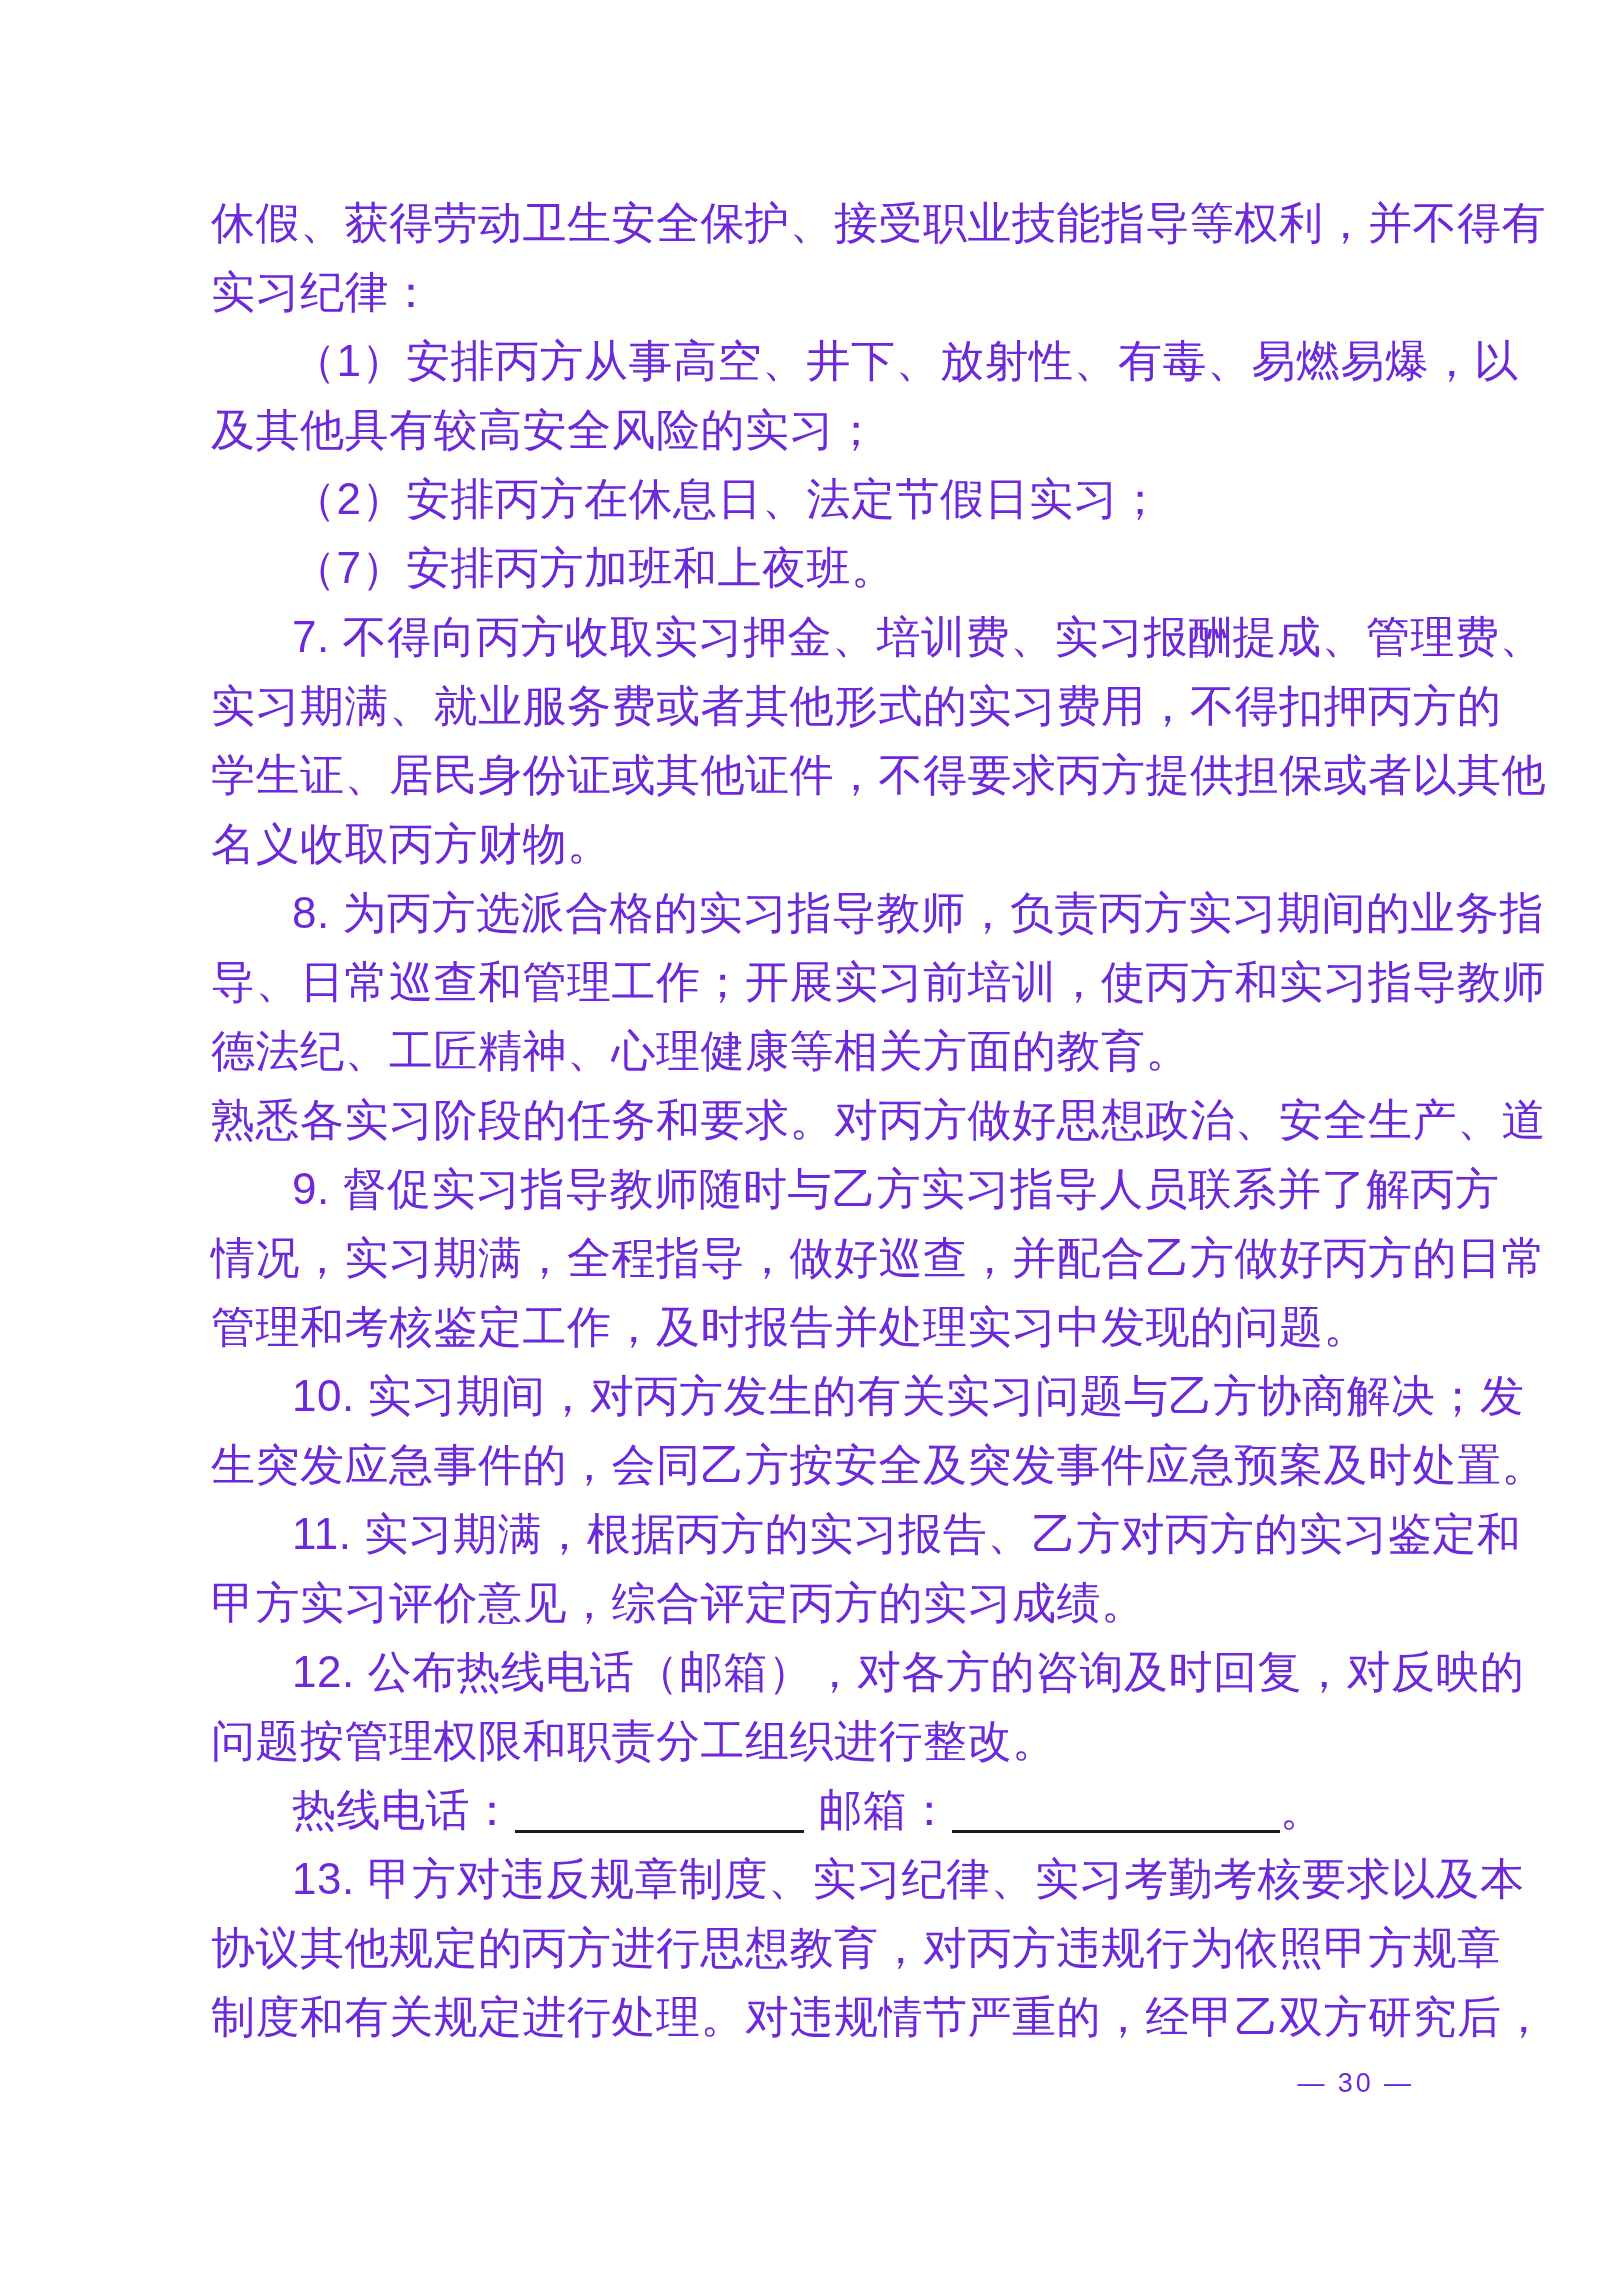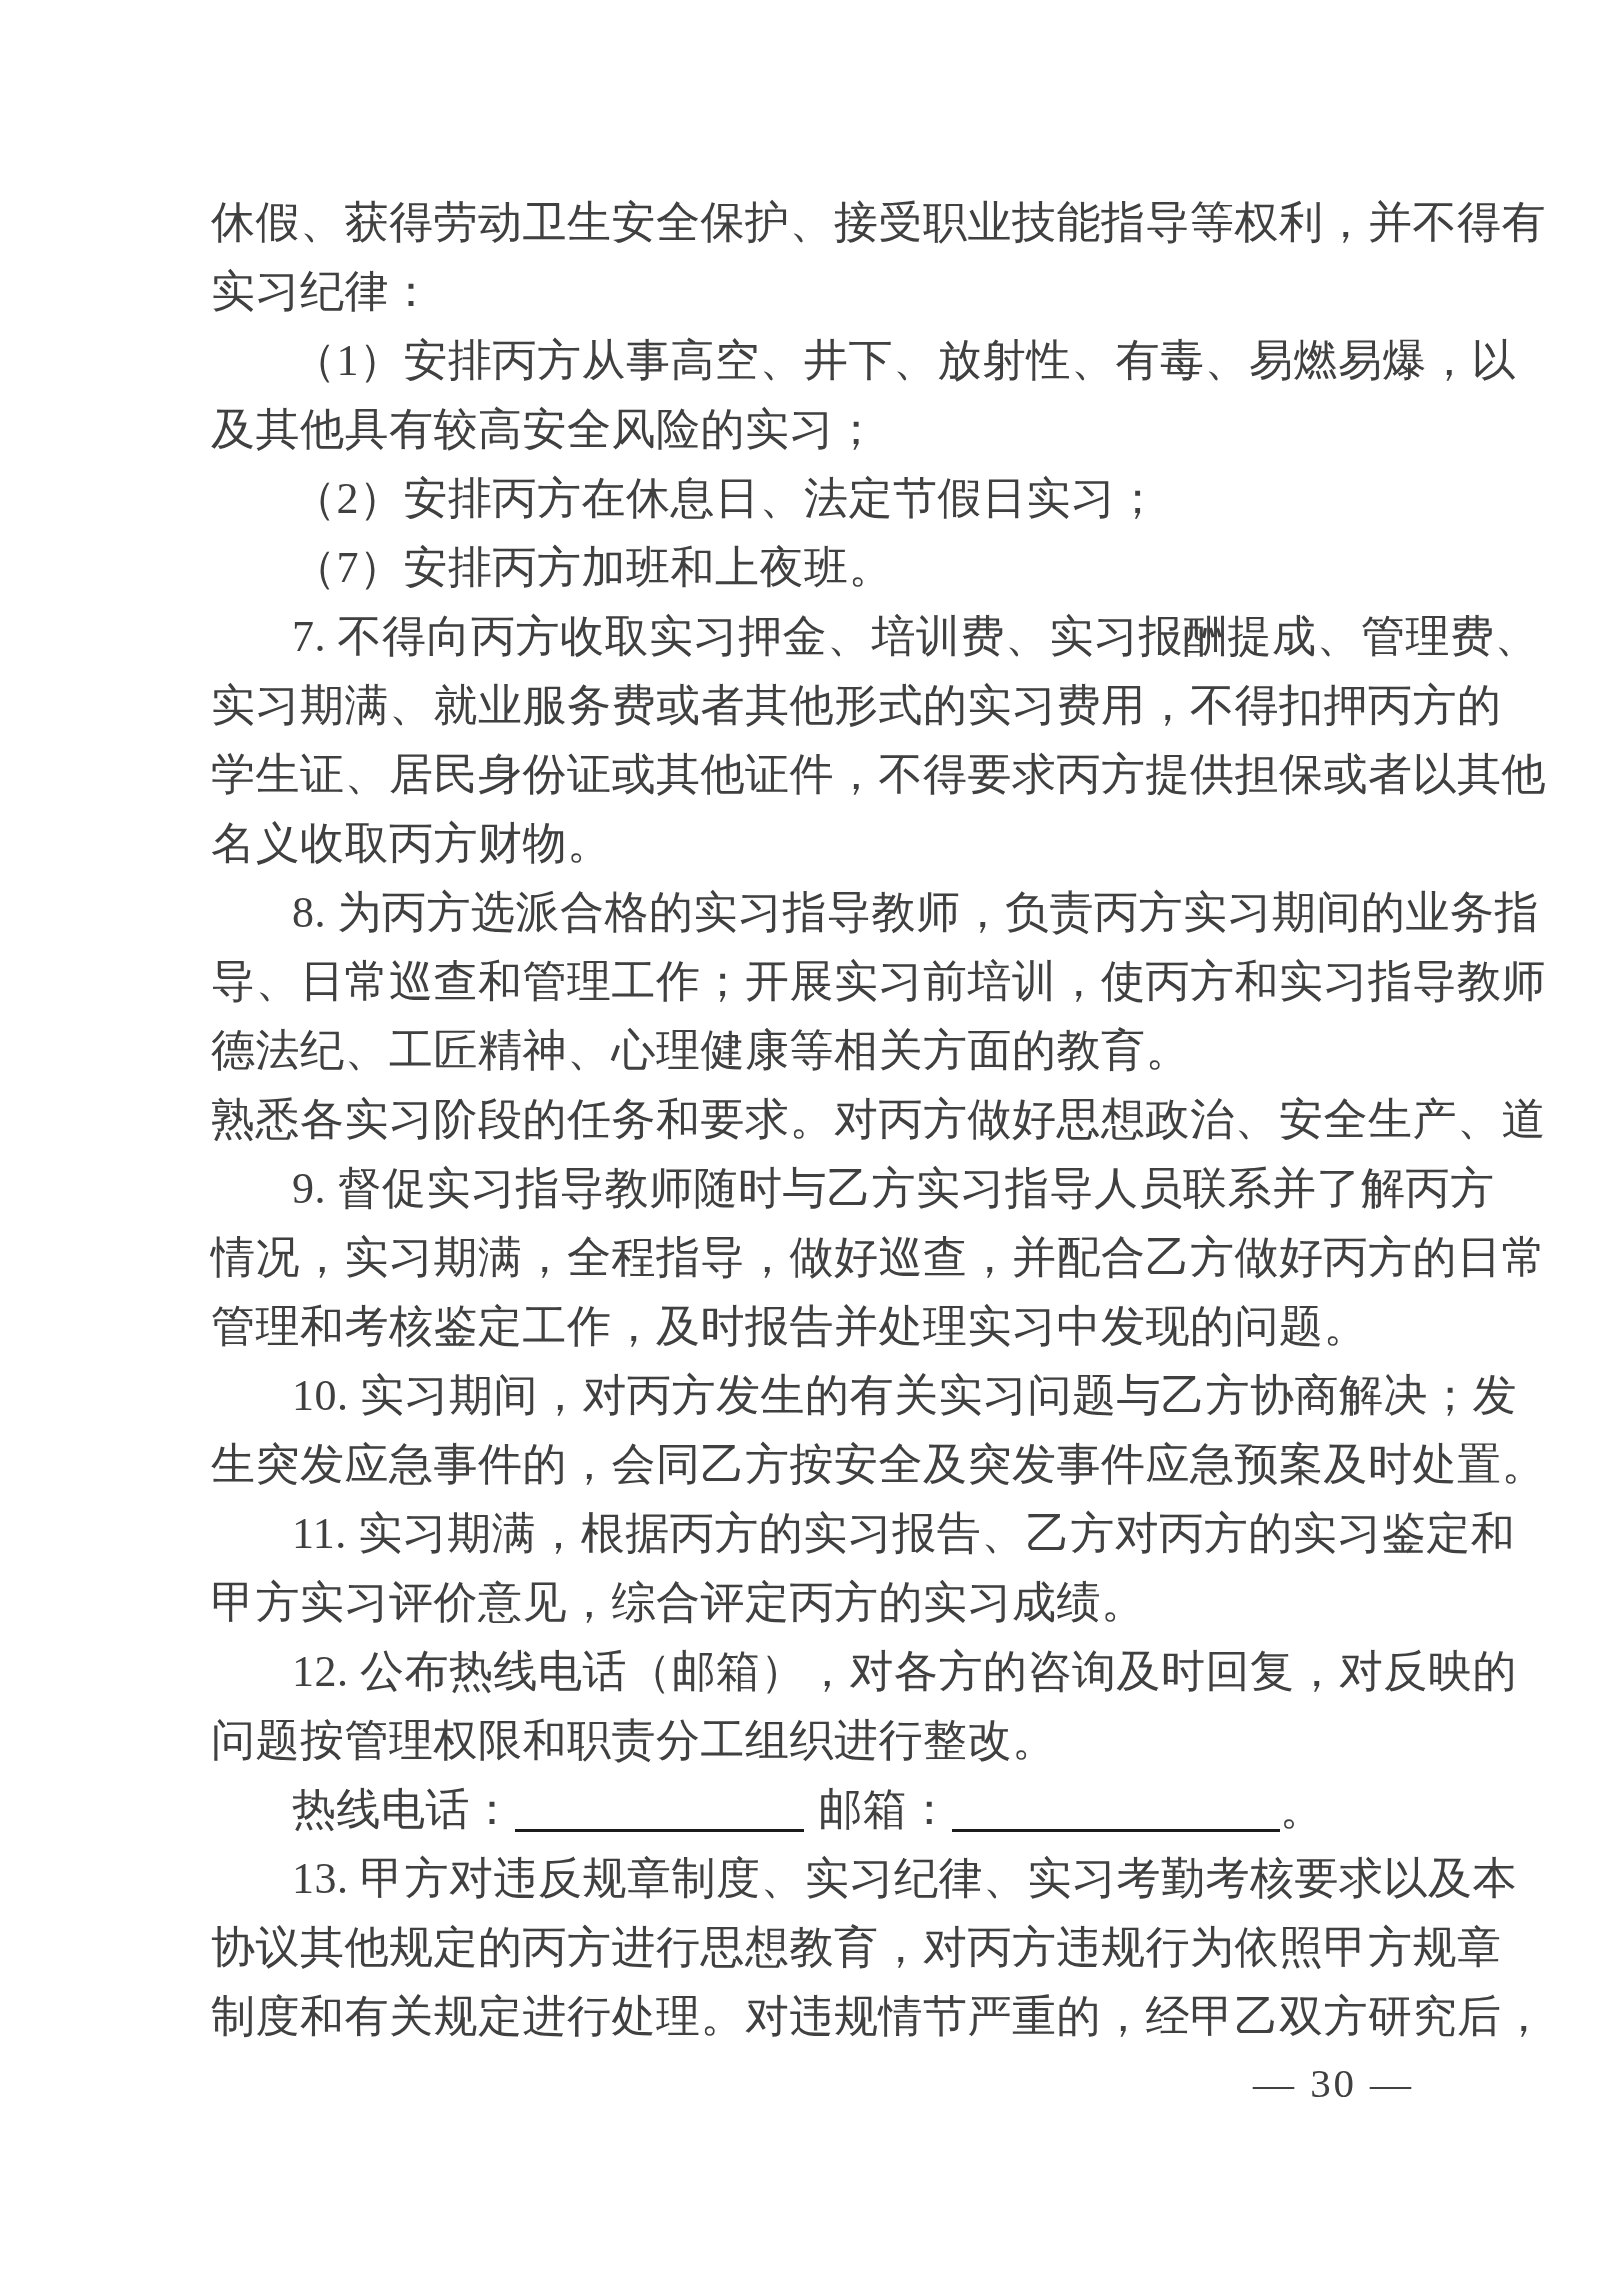--- a/index.html
+++ b/index.html
@@ -5,22 +5,22 @@
   html, body {
     margin: 0;
     padding: 0;
     background: #ffffff;
   }
   .page {
     position: relative;
     width: 1620px;
     height: 2291px;
     background: #ffffff;
-    font-family: Liberation Serif, serif;
-    color: #404040;
+    font-family: Liberation Sans, sans-serif;
+    color: #6d28d9;
     overflow: hidden;
   }
   .text-block {
     position: absolute;
     left: 211px;
     top: 188px;
     width: 1220px;
   }
   .doc-line {
     height: 69px;
@@ -39,21 +39,21 @@
     vertical-align: -7.8px;
   }
   .blank-gap {
     display: inline-block;
     width: 14.7px;
   }
   .page-footer {
     position: absolute;
     top: 2052px;
     right: 206px;
-    font-size: 41px;
+    font-size: 27px;
     line-height: 63px;
     letter-spacing: 2.9px;
     white-space: nowrap;
   }
 </style>
 </head>
 <body>
 
 <div class="page">
   <div class="text-block">

